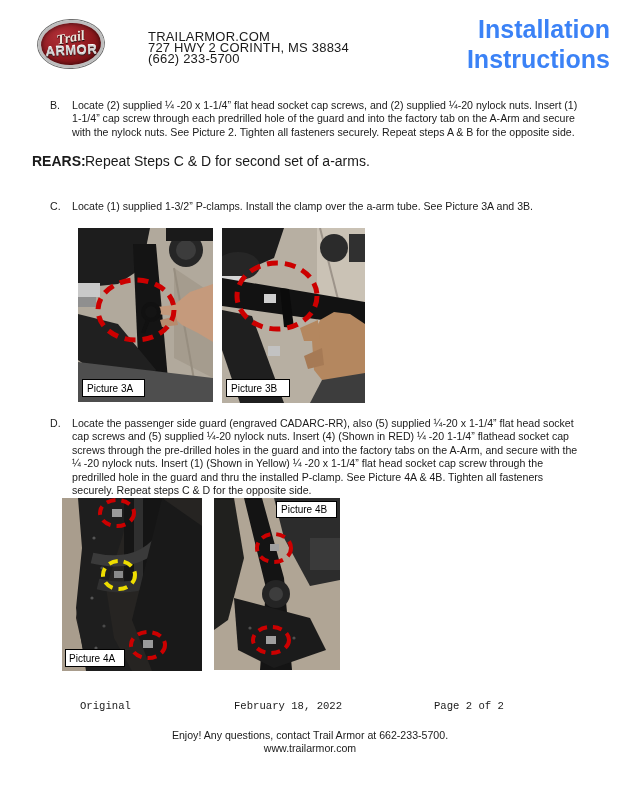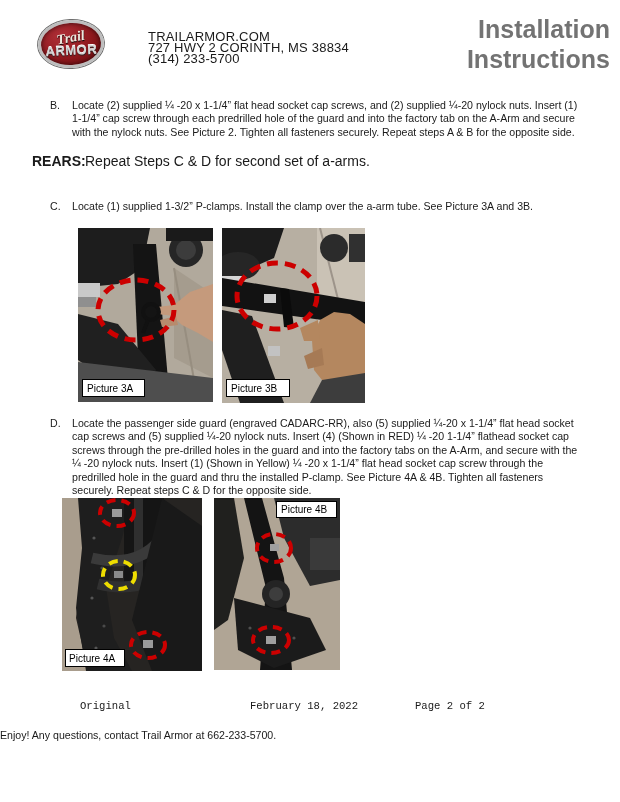--- a/index.html
+++ b/index.html
@@ -18,54 +18,54 @@
     display:flex; flex-direction:column; align-items:center; justify-content:center;
     transform:rotate(-3deg);
   }
   .logo-trail { font-family:"Liberation Serif", serif; font-style:italic; font-weight:bold;
     color:#efe9df; font-size:14px; line-height:12px; transform:rotate(-7deg);
     text-shadow:0 1px 1px #000; }
   .logo-armor { font-weight:bold; font-size:13px; letter-spacing:.5px; color:#d9d9d9;
     line-height:13px; text-shadow:0 1px 1px #222, 0 -1px 0 #fff; }
   .contact { position:absolute; left:148px; top:31px; font-size:13px; line-height:11px; letter-spacing:.2px; }
   .doc-title { position:absolute; right:10px; top:14px; text-align:right;
-    font-size:25px; line-height:30px; font-weight:bold; color:#737373; letter-spacing:0; }
+    font-size:25px; line-height:30px; font-weight:bold; color:#3b82f6; letter-spacing:0; }
   
   .step { position:absolute; display:flex; font-size:10.6px; line-height:13.4px; }
   .step .lbl { width:22px; flex:0 0 22px; }
   .step .txt { flex:1; }
   .rears { position:absolute; left:32px; top:155px; font-size:14px; line-height:13.4px; }
   .rears .lbl { font-weight:bold; display:inline-block; width:53px; }
   
   .photo { position:absolute; display:block; }
   svg text { font-family:"Liberation Sans", sans-serif; font-size:10px; fill:#000; }
   
   .foot-row { position:absolute; top:700px; left:0; width:620px; font-size:10.6px; }
   .foot-row span { position:absolute; top:0;font-family:Liberation Mono, monospace; }
   .f-rev  { left:80px; }
-  .f-date { left:234px;padding-left:16px; }
-  .f-page { left:415px; }
-  .foot-center { position:absolute; left:0; width:620px; text-align:left; font-size:10.6px; line-height:13.4px; }
+  .f-date { left:218px;padding-left:16px; }
+  .f-page { left:434px; }
+  .foot-center { position:absolute; left:0; width:620px; text-align:center; font-size:10.6px; line-height:13.4px; }
 </style>
 </head>
 <body>
 
 <div class="page">
 
   <div class="logo-wrap">
     <div class="logo-oval">
       <span class="logo-trail">Trail</span>
       <span class="logo-armor">ARMOR</span>
     </div>
   </div>
 
   <div class="contact">
     <div>TRAILARMOR.COM</div>
     <div>727 HWY 2 CORINTH, MS 38834</div>
-    <div>(314) 233-5700</div>
+    <div>(662) 233-5700</div>
   </div>
 
   <div class="doc-title">
     <div>Installation</div>
     <div>Instructions</div>
   </div>
 
   <div class="step" style="left:50px; top:99px; width:530px;">
     <span class="lbl">B.</span>
     <span class="txt">Locate (2) supplied ¼ -20 x 1-1/4” flat head socket cap screws, and (2) supplied ¼-20 nylock nuts. Insert (1) 1-1/4” cap screw through each predrilled hole of the guard and into the factory tab on the A-Arm and secure with the nylock nuts. See Picture 2. Tighten all fasteners securely. Repeat steps A &amp; B for the opposite side.</span>
@@ -173,14 +173,15 @@
     <rect x="62.5" y="3.5" width="60" height="16" fill="#ffffff" stroke="#000000"></rect>
     <text x="67" y="15">Picture 4B</text>
   </svg>
 
   <div class="foot-row">
     <span class="f-rev">Original</span>
     <span class="f-date">February 18, 2022</span>
     <span class="f-page">Page 2 of 2</span>
   </div>
   <div class="foot-center" style="top:729px;">Enjoy!  Any questions, contact Trail Armor at 662-233-5700.</div>
+  <div class="foot-center" style="top:742px;">www.trailarmor.com</div>
 
 </div>
 
 </body></html>

